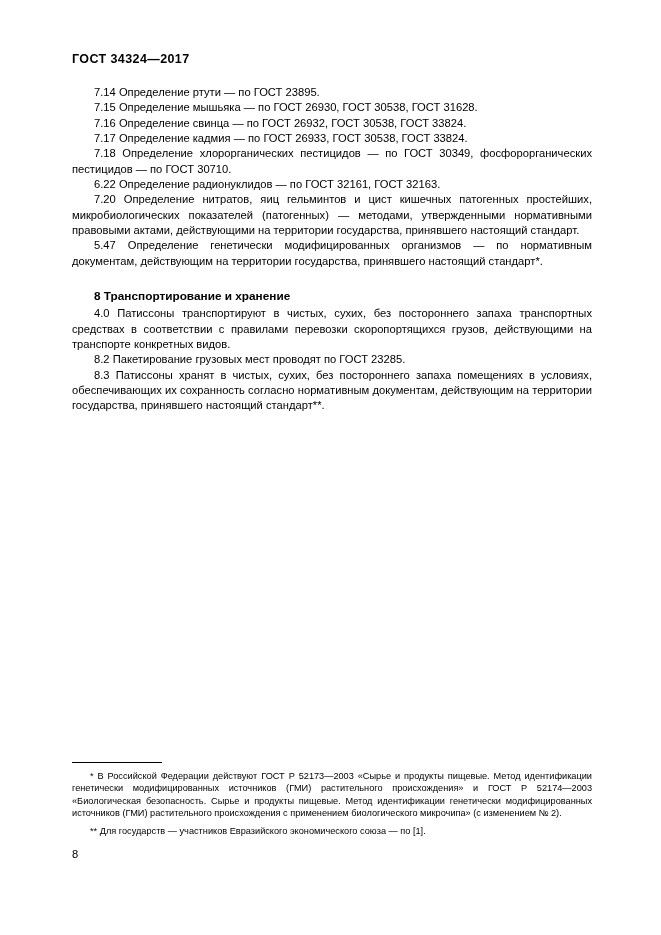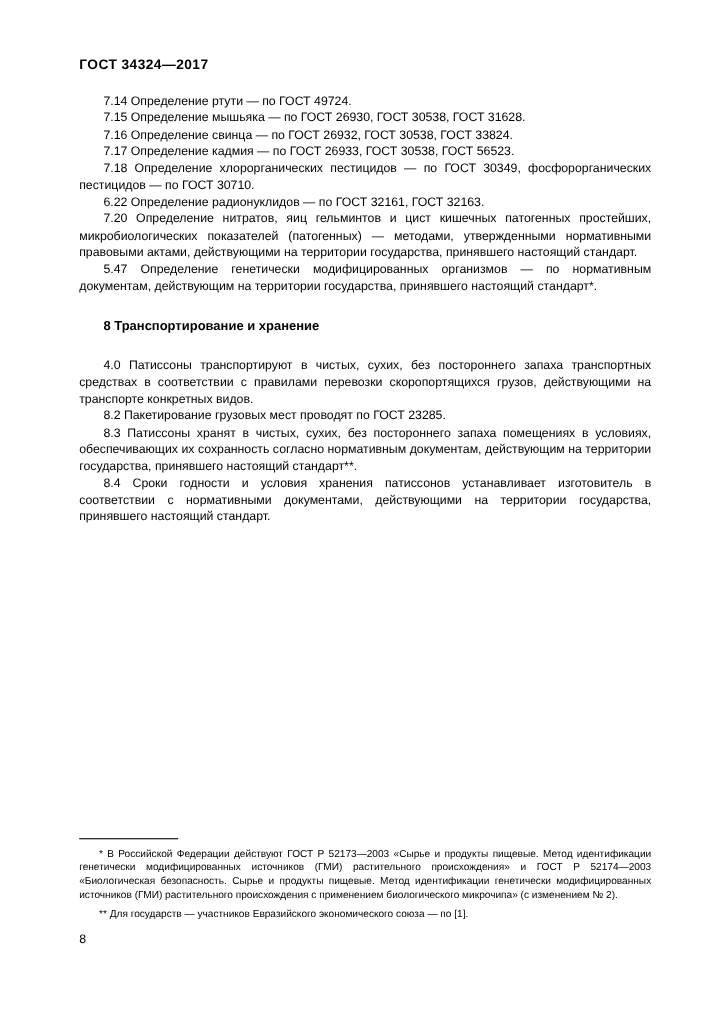--- a/index.html
+++ b/index.html
@@ -43,21 +43,21 @@
     text-align: justify;
     text-justify: inter-word;
   }
   p.indent {
     text-indent: 22px;
   }
   .section-title {
     font-weight: 700;
     font-size: 11.8px;
     margin-top: 19px;
-    margin-bottom: 21px;
+    margin-bottom: 2px;
     text-indent: 22px;
   }
   .footnotes {
     position: absolute;
     left: 72px;
     top: 762px;
     width: 520px;
   }
   .footnote-rule {
     width: 90px;
@@ -84,35 +84,34 @@
   }
 </style>
 </head>
 <body>
 
 <div class="page">
 
   <div class="header">ГОСТ 34324—2017</div>
 
   <div class="content">
-    <p class="indent">7.14 Определение ртути — по ГОСТ 49724.</p>
+    <p class="indent">7.14 Определение ртути — по ГОСТ 23895.</p>
     <p class="indent">7.15 Определение мышьяка — по ГОСТ 26930, ГОСТ 30538, ГОСТ 31628.</p>
     <p class="indent">7.16 Определение свинца — по ГОСТ 26932, ГОСТ 30538, ГОСТ 33824.</p>
-    <p class="indent">7.17 Определение кадмия — по ГОСТ 26933, ГОСТ 30538, ГОСТ 56523.</p>
+    <p class="indent">7.17 Определение кадмия — по ГОСТ 26933, ГОСТ 30538, ГОСТ 33824.</p>
     <p class="indent">7.18 Определение хлорорганических пестицидов — по ГОСТ 30349, фосфорорганических пестицидов — по ГОСТ 30710.</p>
     <p class="indent">6.22 Определение радионуклидов — по ГОСТ 32161, ГОСТ 32163.</p>
     <p class="indent">7.20 Определение нитратов, яиц гельминтов и цист кишечных патогенных простейших, микробиологических показателей (патогенных) — методами, утвержденными нормативными правовыми актами, действующими на территории государства, принявшего настоящий стандарт.</p>
     <p class="indent">5.47 Определение генетически модифицированных организмов — по нормативным документам, действующим на территории государства, принявшего настоящий стандарт*.</p>
 
     <p class="section-title">8 Транспортирование и хранение</p>
 
     <p class="indent">4.0 Патиссоны транспортируют в чистых, сухих, без постороннего запаха транспортных средствах в соответствии с правилами перевозки скоропортящихся грузов, действующими на транспорте конкретных видов.</p>
     <p class="indent">8.2 Пакетирование грузовых мест проводят по ГОСТ 23285.</p>
     <p class="indent">8.3 Патиссоны хранят в чистых, сухих, без постороннего запаха помещениях в условиях, обеспечивающих их сохранность согласно нормативным документам, действующим на территории государства, принявшего настоящий стандарт**.</p>
-    <p class="indent">8.4 Сроки годности и условия хранения патиссонов устанавливает изготовитель в соответствии с нормативными документами, действующими на территории государства, принявшего настоящий стандарт.</p>
   </div>
 
   <div class="footnotes">
     <div class="footnote-rule"></div>
     <p class="fn">* В Российской Федерации действуют ГОСТ Р 52173—2003 «Сырье и продукты пищевые. Метод идентификации генетически модифицированных источников (ГМИ) растительного происхождения» и ГОСТ Р 52174—2003 «Биологическая безопасность. Сырье и продукты пищевые. Метод идентификации генетически модифицированных источников (ГМИ) растительного происхождения с применением биологического микрочипа» (с изменением № 2).</p>
     <p class="fn fn-gap">** Для государств — участников Евразийского экономического союза — по [1].</p>
   </div>
 
   <div class="page-number">8</div>
 

